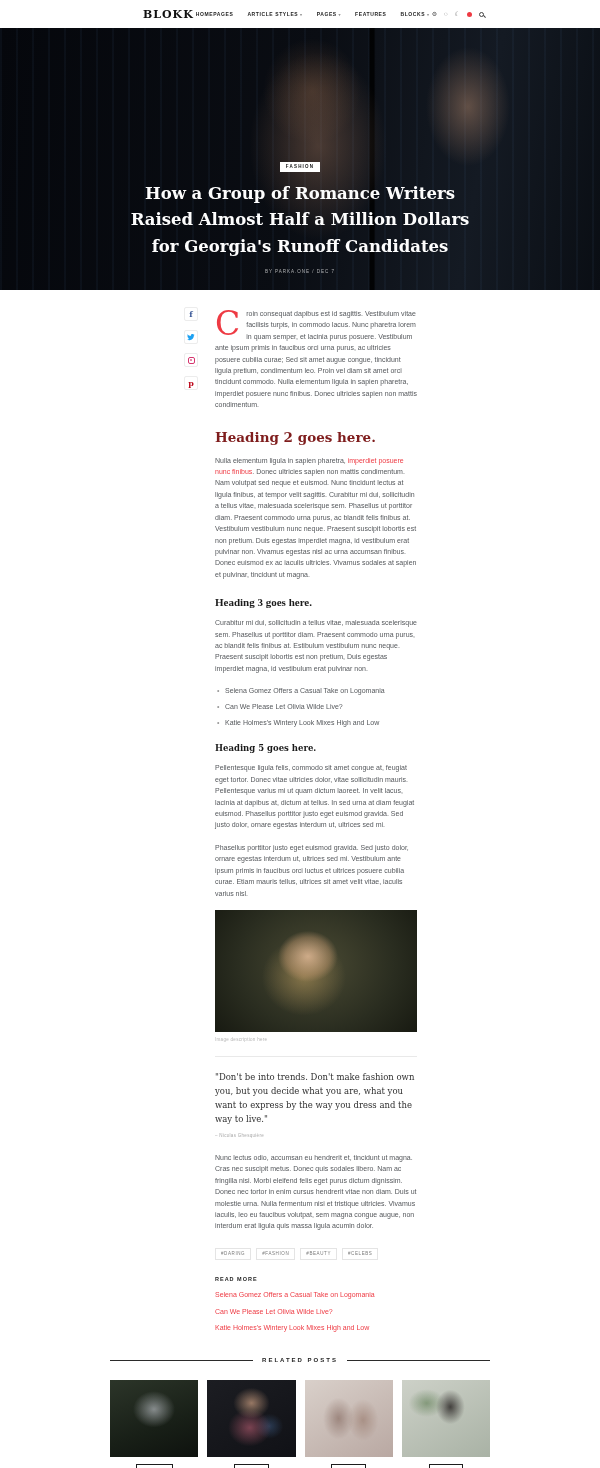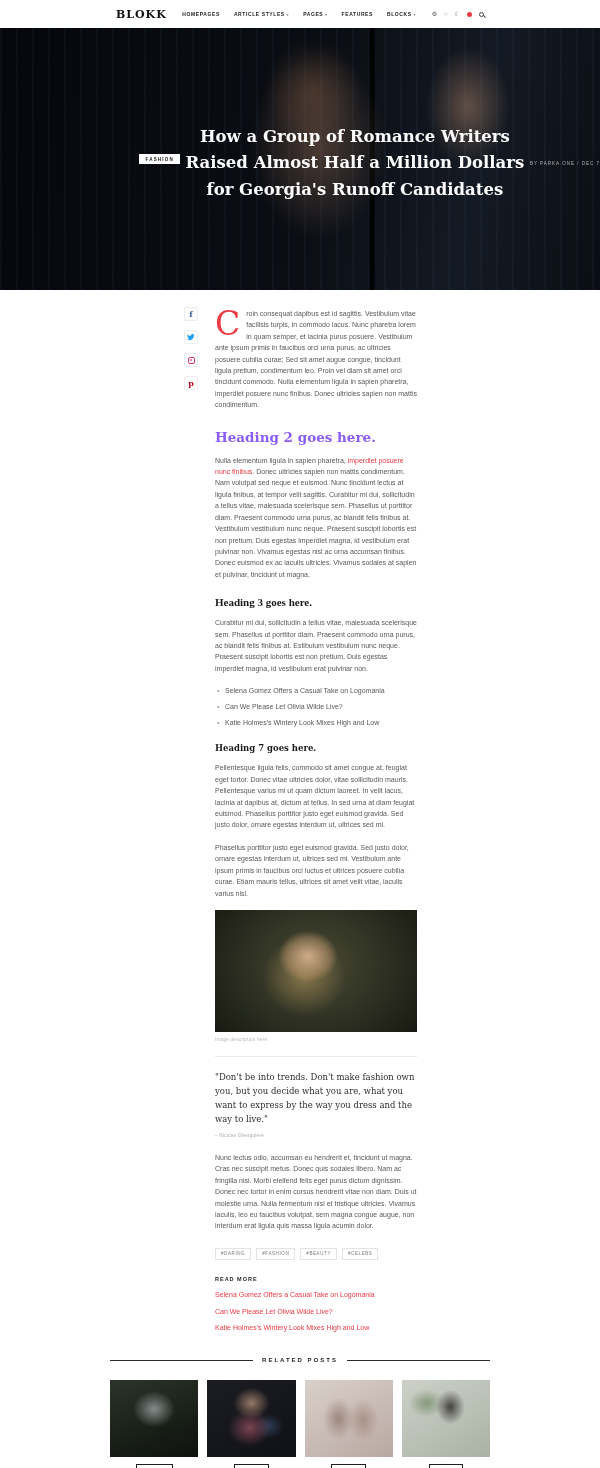--- a/index.html
+++ b/index.html
@@ -1,31 +1,31 @@
 <!DOCTYPE html>
 <html><head>
 <meta charset="utf-8">
 <style>
   * { box-sizing: border-box; margin: 0; padding: 0; }
   html,body { width: 600px; background: #fff; font-family: "Liberation Sans", sans-serif; color:#55585c; }
 
   
-  .header { height:28px; display:flex; align-items:center; justify-content:space-between; padding:0 116px; background:#fff; }
+  .header { height:28px; display:flex; align-items:center; justify-content:space-between; padding:0 116px; background:#fff;margin-left:27px; }
   .logo { font-family:"DejaVu Serif", serif; font-weight:700; font-size:11px; letter-spacing:1px; color:#111; }
   .nav { display:flex; gap:14px; }
   .nav-item { font-size:5px; font-weight:bold; letter-spacing:0.6px; color:#1d1d1d; text-transform:uppercase; cursor:pointer; white-space:nowrap; }
   .nav-item.caret::after { content:" ▾"; color:#999; font-size:4px; }
   .hicons { display:flex; align-items:center; gap:7px; }
   .hico { font-size:6px; color:#555; line-height:1; cursor:pointer; }
   .dot-badge { width:5px; height:5px; border-radius:50%; background:#ee3a43; }
   .search-glyph { width:5px; height:5px; border:1px solid #444; border-radius:50%; position:relative; }
   .search-glyph::after { content:""; position:absolute; width:3px; height:1px; background:#444; transform:rotate(45deg); right:-2.5px; bottom:-1px; }
 
   
-  .hero { height:262px; display:flex; flex-direction:row; align-items:center; justify-content:flex-end; 
+  .hero { height:262px; display:flex; flex-direction:column; align-items:center; justify-content:flex-end; padding-bottom:16px;
     background:
       radial-gradient(60px 85px at 78% 30%, rgba(175,133,106,0.50), transparent 70%),
       radial-gradient(95px 130px at 53% 45%, rgba(152,112,88,0.45), transparent 72%),
       radial-gradient(70px 75px at 52% 24%, rgba(125,88,62,0.40), transparent 70%),
       linear-gradient(to right, transparent 61.4%, rgba(0,0,0,0.85) 61.7%, rgba(0,0,0,0.85) 62.3%, transparent 62.6%),
       repeating-linear-gradient(90deg, rgba(80,120,170,0.07) 0 2px, transparent 2px 16px),
       linear-gradient(100deg, #05070c 0%, #0a0d13 50%, #141a23 78%, #0a0e14 100%);
   }
   .hero-cat { background:#fff; color:#111; font-size:4.5px; font-weight:bold; letter-spacing:1.2px; padding:2.5px 6px; text-transform:uppercase; cursor:pointer; }
   .hero-title { font-family:"DejaVu Serif", serif; font-weight:600; color:#fdfdfd; font-size:16.5px; line-height:1.6; text-align:center; width:350px; margin-top:9px; }
@@ -36,21 +36,21 @@
   .share-col { position:absolute; left:184px; top:17px; display:flex; flex-direction:column; gap:9px; }
   .share-btn { width:14px; height:14px; border:1px solid #ececec; border-radius:2px; display:flex; align-items:center; justify-content:center; cursor:pointer; background:#fff; }
   .share-f { font-family:"DejaVu Serif", serif; font-weight:bold; font-size:8px; color:#3b5998; }
   .share-p { font-family:"DejaVu Serif", serif; font-weight:bold; font-size:8px; color:#bd081c; }
   .ig-glyph { width:7px; height:7px; border:1px solid #d6356e; border-radius:2px; position:relative; }
   .ig-glyph::after { content:""; position:absolute; inset:1.5px; border:1px solid #d6356e; border-radius:50%; }
 
   .content { width:202px; margin-left:215px; }
   .content p { font-size:7px; line-height:11.4px; color:#55585c; margin-bottom:11px; }
   .dropcap { float:left; font-family:"DejaVu Serif", serif; font-size:33px; line-height:0.82; color:#ee3a43; margin:2px 6px 0 0; font-weight:400; }
-  .h2 { font-family:"DejaVu Serif", serif; font-size:13.5px; color:#8b5cf6; font-weight:600; margin:18px 0 10px; }
+  .h2 { font-family:"DejaVu Serif", serif; font-size:13.5px; color:#7f1d1d; font-weight:600; margin:18px 0 10px; }
   .h3 { font-family:Liberation Serif, serif; font-size:11px; color:#1b1b1b; font-weight:600; margin:16px 0 9px; }
   .h4 { font-family:"DejaVu Serif", serif; font-size:8.5px; color:#1b1b1b; font-weight:700; margin:16px 0 9px; }
   .red-link { color:#ee3a43; cursor:pointer; text-decoration:none; }
   ul.bullets { list-style:none; margin:12px 0 14px 2px; }
   ul.bullets li { font-size:7px; color:#55585c; line-height:1.3; margin-bottom:7px; padding-left:8px; position:relative; cursor:pointer; }
   ul.bullets li::before { content:"•"; position:absolute; left:0; color:#9a9a9a; }
 
   .article-img { width:202px; height:122px; margin-top:4px;
     background:
       radial-gradient(40px 34px at 46% 38%, rgba(225,185,150,0.85), rgba(190,150,110,0.45) 55%, transparent 75%),
@@ -140,21 +140,21 @@
 
     <h3 class="h3">Heading 3 goes here.</h3>
     <p>Curabitur mi dui, sollicitudin a tellus vitae, malesuada scelerisque sem. Phasellus ut porttitor diam. Praesent commodo urna purus, ac blandit felis finibus at. Estibulum vestibulum nunc neque. Praesent suscipit lobortis est non pretium, Duis egestas imperdiet magna, id vestibulum erat pulvinar non.</p>
 
     <ul class="bullets">
       <li>Selena Gomez Offers a Casual Take on Logomania</li>
       <li>Can We Please Let Olivia Wilde Live?</li>
       <li>Katie Holmes's Wintery Look Mixes High and Low</li>
     </ul>
 
-    <h4 class="h4">Heading 7 goes here.</h4>
+    <h4 class="h4">Heading 5 goes here.</h4>
     <p>Pellentesque ligula felis, commodo sit amet congue at, feugiat eget tortor. Donec vitae ultricies dolor, vitae sollicitudin mauris. Pellentesque varius mi ut quam dictum laoreet. In velit lacus, lacinia at dapibus at, dictum at tellus. In sed urna at diam feugiat euismod. Phasellus porttitor justo eget euismod gravida. Sed justo dolor, ornare egestas interdum ut, ultrices sed mi.</p>
     <p>Phasellus porttitor justo eget euismod gravida. Sed justo dolor, ornare egestas interdum ut, ultrices sed mi. Vestibulum ante ipsum primis in faucibus orci luctus et ultrices posuere cubilia curae. Etiam mauris tellus, ultrices sit amet velit vitae, iaculis varius nisl.</p>
 
     <div class="article-img"></div>
     <div class="img-caption">Image description here</div>
 
     <div class="quote-block">
       <div class="quote-text">"Don't be into trends. Don't make fashion own you, but you decide what you are, what you want to express by the way you dress and the way to live."</div>
       <div class="quote-author">– Nicolas Ghesquière</div>
     </div>

